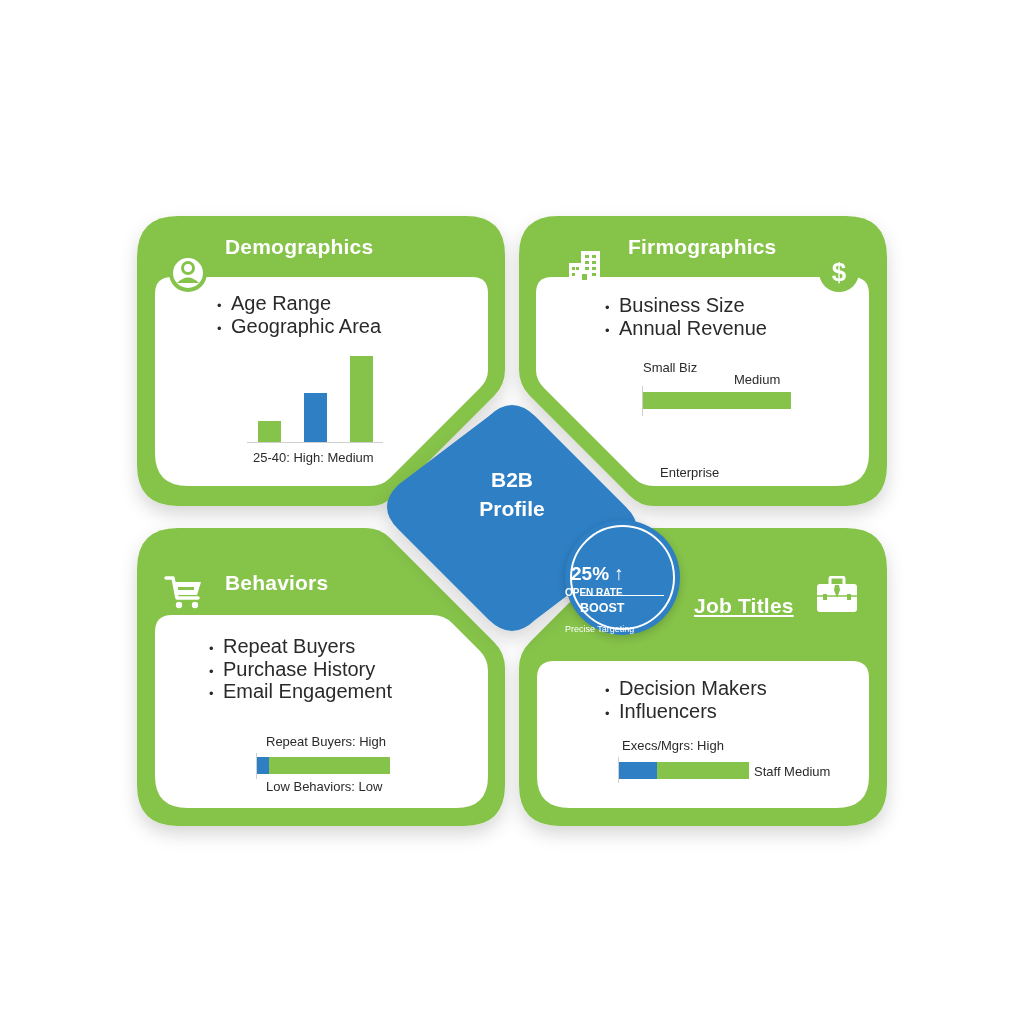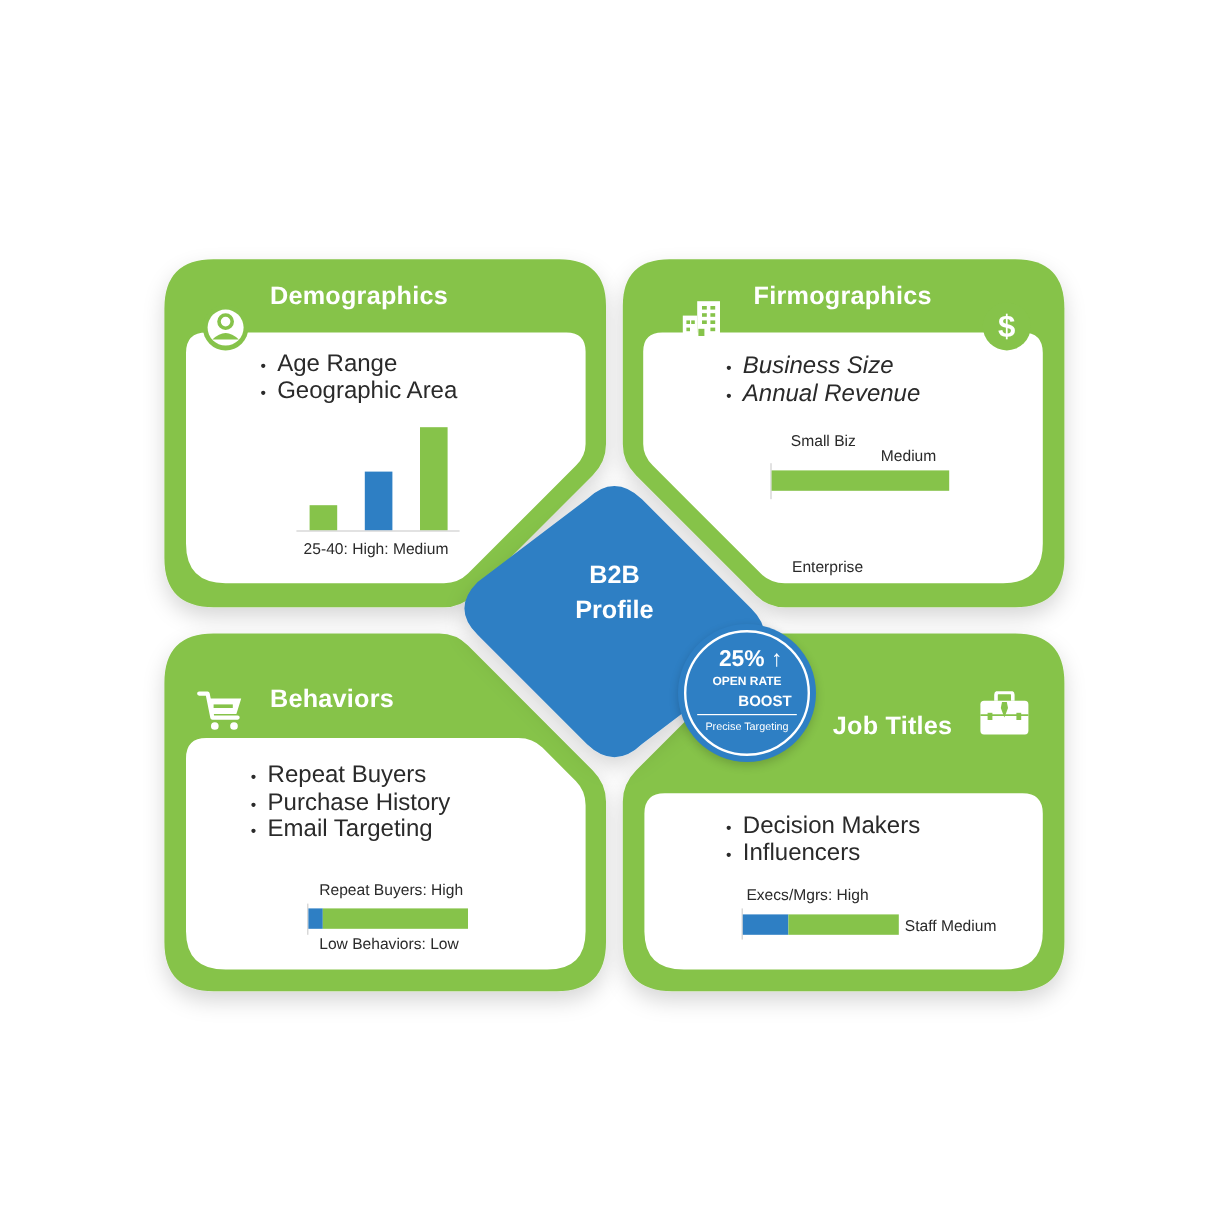--- a/index.html
+++ b/index.html
@@ -25,21 +25,21 @@
     .center-title {
       color:#ffffff; font-weight:bold; font-size:21px; line-height:29px; text-align:center;
     }
     .badge {
       position:absolute; border-radius:50%; background:#2e7fc4;
       box-shadow:0 3px 8px rgba(0,0,0,0.18);
     }
     .badge-ring {
       position:absolute; border-radius:50%; border:2px solid #ffffff; box-sizing:border-box;
     }
-    .badge-text { color:#fff; font-weight:bold; text-align:center; white-space:nowrap; }
+    .badge-text { color:#fff; font-weight:bold; white-space:nowrap;margin-top:24px; }
     .icon { position:absolute; }
   </style>
 </head>
 <body>
 
 <div class="stage">
 
   <svg class="shapes" viewBox="0 0 1024 1024">
     <defs>
       <filter id="sh" x="-20%" y="-20%" width="140%" height="150%">
@@ -113,56 +113,56 @@
       </g>
     </svg>
   </div>
   <div class="abs card-title" style="left:628px;top:235px;">Firmographics</div>
   <div class="icon" style="left:818px;top:251px;width:42px;height:42px;">
     <svg width="42" height="42" viewBox="0 0 42 42">
       <circle cx="21" cy="21" r="20" fill="#86c34a"></circle>
       <text x="21" y="30" text-anchor="middle" font-family="Liberation Sans, sans-serif" font-weight="bold" font-size="26" fill="#ffffff">$</text>
     </svg>
   </div>
-  <ul class="abs bullets" style="left:605px;top:294px;font-style:italic;">
+  <ul class="abs bullets" style="left:605px;top:294px;">
     <li>Business Size</li>
     <li>Annual Revenue</li>
   </ul>
   <div>
-    <div class="abs chart-label" style="left:643px;top:360px;margin-left:16px;">Small Biz</div>
+    <div class="abs chart-label" style="left:643px;top:360px;">Small Biz</div>
     <div class="abs chart-label" style="left:734px;top:372px;">Medium</div>
     <div class="axis-line" style="left:642px;top:386px;width:1px;height:30px;"></div>
     <div class="bar" style="left:643px;top:392px;width:148px;height:17px;background:#86c34a;"></div>
     <div class="abs chart-label" style="left:660px;top:417px;margin-top:48px;">Enterprise</div>
   </div>
 
   <div class="icon" style="left:164px;top:573px;width:40px;height:38px;">
     <svg width="40" height="38" viewBox="0 0 40 38">
       <path d="M 2 5 L 9 5 L 13 25 L 34 25" fill="none" stroke="#ffffff" stroke-width="3.5" stroke-linecap="round" stroke-linejoin="round"></path>
       <path d="M 10 9 L 37 9 L 33 22 L 13 22 Z" fill="#ffffff"></path>
       <rect x="14" y="14" width="16" height="3" fill="#86c34a"></rect>
       <circle cx="15" cy="32" r="3.2" fill="#ffffff"></circle>
       <circle cx="31" cy="32" r="3.2" fill="#ffffff"></circle>
     </svg>
   </div>
   <div class="abs card-title" style="left:225px;top:571px;">Behaviors</div>
   <ul class="abs bullets" style="left:209px;top:635px;">
     <li>Repeat Buyers</li>
     <li>Purchase History</li>
-    <li>Email Targeting</li>
+    <li>Email Engagement</li>
   </ul>
   <div>
     <div class="abs chart-label" style="left:266px;top:734px;">Repeat Buyers: High</div>
     <div class="axis-line" style="left:256px;top:753px;width:1px;height:26px;"></div>
     <div class="bar" style="left:257px;top:757px;width:12px;height:17px;background:#2e7fc4;"></div>
     <div class="bar" style="left:269px;top:757px;width:121px;height:17px;background:#86c34a;"></div>
     <div class="abs chart-label" style="left:266px;top:779px;">Low Behaviors: Low</div>
   </div>
 
-  <div class="abs card-title" style="left:694px;top:594px;">Job Titles</div>
+  <div class="abs card-title" style="left:694px;top:594px;text-decoration:underline;">Job Titles</div>
   <div class="icon" style="left:815px;top:576px;width:44px;height:38px;">
     <svg width="44" height="38" viewBox="0 0 44 38">
       <path d="M 15 8 L 15 3 Q 15 1 17 1 L 27 1 Q 29 1 29 3 L 29 8" fill="none" stroke="#ffffff" stroke-width="3"></path>
       <rect x="2" y="8" width="40" height="28" rx="3" fill="#ffffff"></rect>
       <path d="M 2 20 L 42 20" stroke="#86c34a" stroke-width="1.5"></path>
       <rect x="8" y="18" width="4" height="6" fill="#86c34a"></rect>
       <rect x="32" y="18" width="4" height="6" fill="#86c34a"></rect>
       <path d="M 20 9 L 24 9 L 25 14 L 22 22 L 19 14 Z" fill="#86c34a"></path>
     </svg>
   </div>

